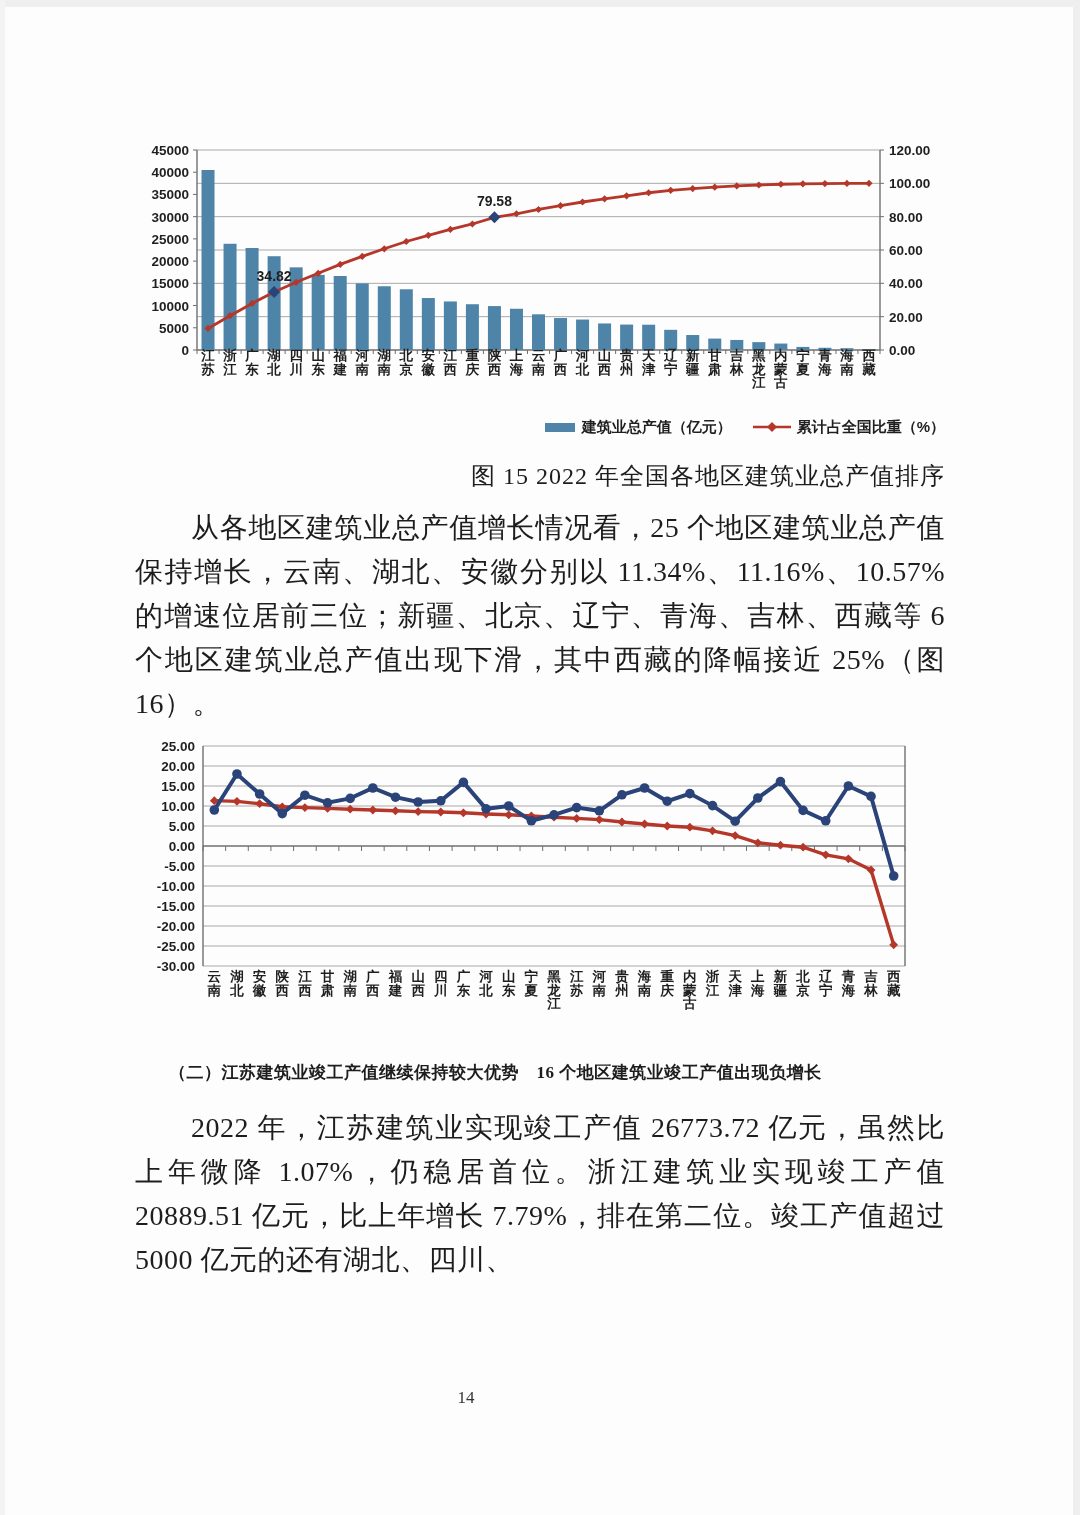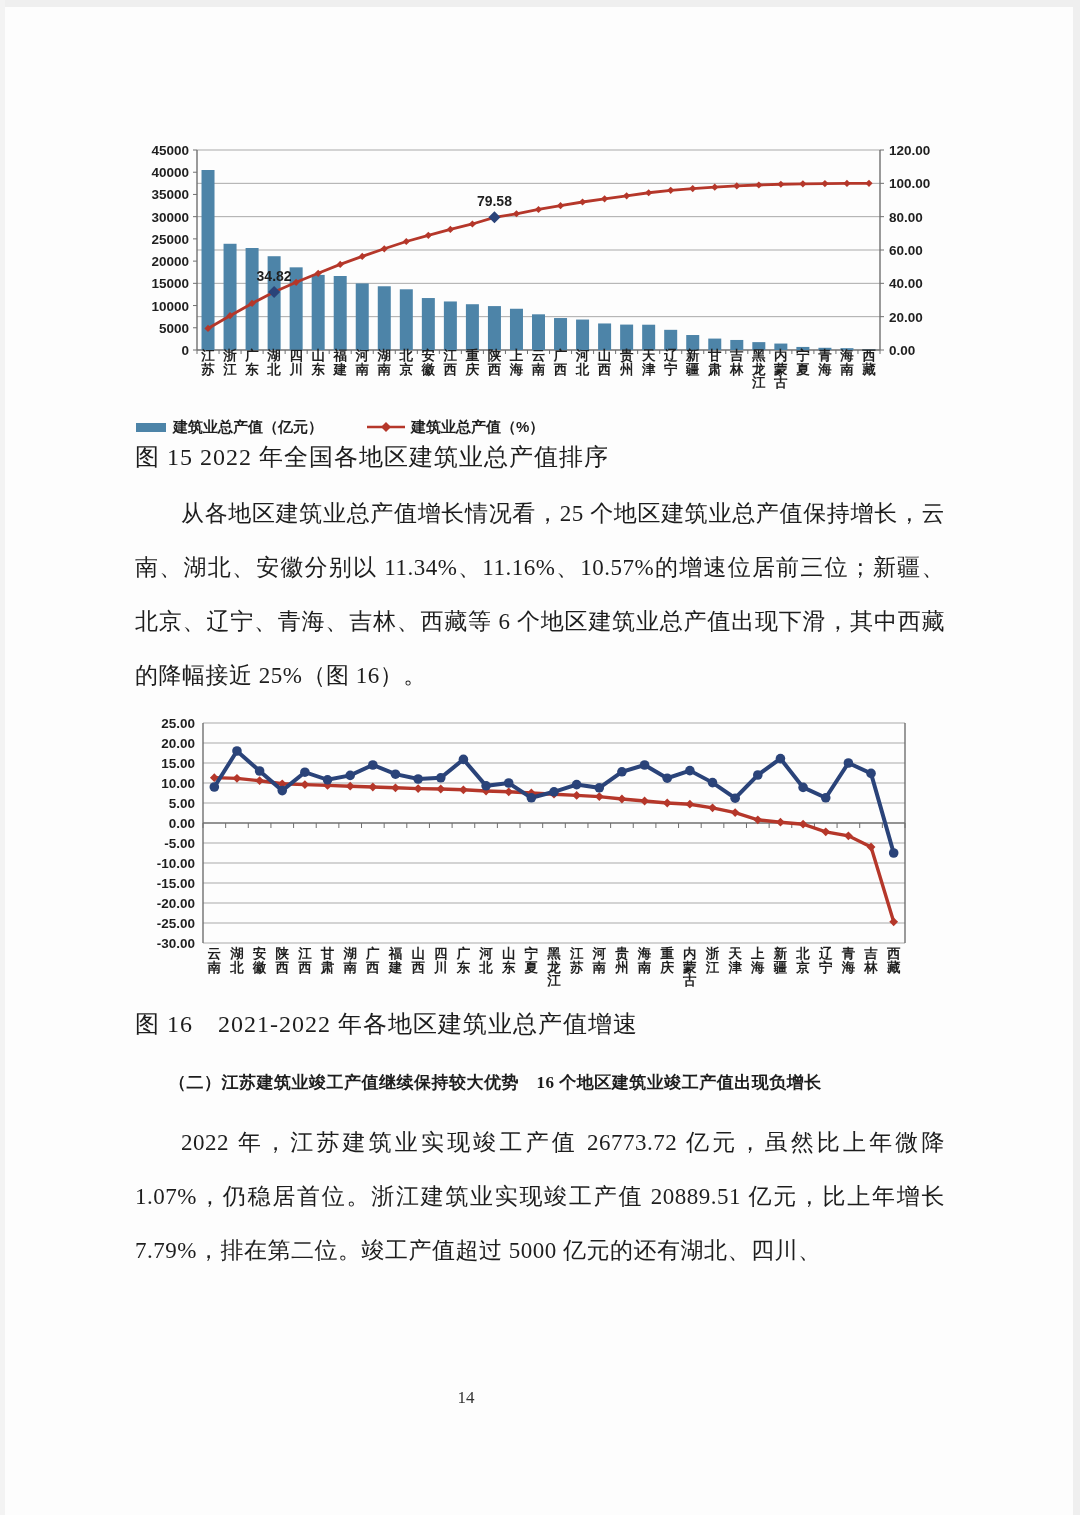--- a/index.html
+++ b/index.html
@@ -15,32 +15,32 @@
   .edge-left  { position:absolute; left:0; top:0; width:5px;  height:1515px; background:#f3f3f3; }
   .content { position:absolute; left:135px; top:138px; width:810px; }
 
   svg.chart { display:block; overflow:visible; }
   svg.chart text, svg.sw text {
     font-family:"Liberation Sans","DejaVu Sans",sans-serif;
     font-weight:700; fill:#1f1f1f;
   }
 
   .legend {
-    display:flex; justify-content:flex-start; align-items:center;
-    gap:44px; margin-top:4px; height:26px;
+    display:flex; justify-content:flex-end; align-items:center;
+    gap:21px; margin-top:4px; height:26px;
     font-family:"Liberation Sans","DejaVu Sans",sans-serif;
     font-weight:700; font-size:15px; color:#1f1f1f;
   }
   .legend-item { display:flex; align-items:center; gap:6px; }
   .fig-title {
-    text-align:left; font-size:24px; margin-top:1px; line-height:32px;
+    text-align:right; font-size:24px; margin-top:20px; line-height:32px;
     letter-spacing:1px;
   }
   .para {
-    font-size:23px; line-height:54px; text-align:justify;
+    font-size:28px; line-height:44px; text-align:justify;
     text-indent:2em; margin-top:14px; letter-spacing:0.5px;
   }
   .heading {
     font-size:17px; line-height:54px; font-weight:700;
     text-align:justify; text-indent:2em; margin-top:16px; letter-spacing:0.5px;
   }
   #para2 { margin-top:6px; }
   .page-num {
     position:absolute; left:0; top:1388px; width:932px;
     text-align:center; font-size:17px; color:#333;
@@ -236,21 +236,21 @@
           <svg class="sw" width="32" height="12">
             <rect x="1" y="2" width="30" height="9" fill="#4d84a8"></rect>
           </svg>
           <span>建筑业总产值（亿元）</span>
         </span>
         <span class="legend-item">
           <svg class="sw" width="38" height="12">
             <line x1="0" y1="6" x2="38" y2="6" stroke-width="2.6" stroke="#b5372a"></line>
             <path d="M19 1 L24 6 L19 11 L14 6 Z" fill="#b5372a"></path>
           </svg>
-          <span>建筑业总产值（%）</span>
+          <span>累计占全国比重（%）</span>
         </span>
       </div>
       <div class="fig-title">图 15 2022 年全国各地区建筑业总产值排序</div>
     </div>
 
     <p class="para" id="para1">从各地区建筑业总产值增长情况看，25 个地区建筑业总产值保持增长，云南、湖北、安徽分别以 11.34%、11.16%、10.57%的增速位居前三位；新疆、北京、辽宁、青海、吉林、西藏等 6 个地区建筑业总产值出现下滑，其中西藏的降幅接近 25%（图 16）。</p>
 
     <div id="fig16-wrap">
       <svg id="fig16-svg" class="chart" width="810" height="294" viewBox="0 0 810 294">
           <line x1="68" x2="770" y1="10" y2="10" stroke="#a9a9a9" stroke-width="1"></line>
@@ -400,21 +400,20 @@
           <text text-anchor="middle" font-size="13.5"><tspan x="577.516129032258" dy="245">浙</tspan><tspan x="577.516129032258" dy="13.5">江</tspan></text>
           <text text-anchor="middle" font-size="13.5"><tspan x="600.1612903225806" dy="245">天</tspan><tspan x="600.1612903225806" dy="13.5">津</tspan></text>
           <text text-anchor="middle" font-size="13.5"><tspan x="622.8064516129032" dy="245">上</tspan><tspan x="622.8064516129032" dy="13.5">海</tspan></text>
           <text text-anchor="middle" font-size="13.5"><tspan x="645.4516129032257" dy="245">新</tspan><tspan x="645.4516129032257" dy="13.5">疆</tspan></text>
           <text text-anchor="middle" font-size="13.5"><tspan x="668.0967741935484" dy="245">北</tspan><tspan x="668.0967741935484" dy="13.5">京</tspan></text>
           <text text-anchor="middle" font-size="13.5"><tspan x="690.741935483871" dy="245">辽</tspan><tspan x="690.741935483871" dy="13.5">宁</tspan></text>
           <text text-anchor="middle" font-size="13.5"><tspan x="713.3870967741935" dy="245">青</tspan><tspan x="713.3870967741935" dy="13.5">海</tspan></text>
           <text text-anchor="middle" font-size="13.5"><tspan x="736.0322580645161" dy="245">吉</tspan><tspan x="736.0322580645161" dy="13.5">林</tspan></text>
           <text text-anchor="middle" font-size="13.5"><tspan x="758.6774193548387" dy="245">西</tspan><tspan x="758.6774193548387" dy="13.5">藏</tspan></text>
         </svg>
-      <div class="fig-title">图 16　2021-2022 年各地区建筑业总产值增速</div>
     </div>
 
     <p class="heading">（二）江苏建筑业竣工产值继续保持较大优势　16 个地区建筑业竣工产值出现负增长</p>
     <p class="para" id="para2">2022 年，江苏建筑业实现竣工产值 26773.72 亿元，虽然比上年微降 1.07%，仍稳居首位。浙江建筑业实现竣工产值 20889.51 亿元，比上年增长 7.79%，排在第二位。竣工产值超过 5000 亿元的还有湖北、四川、</p>
   </div>
 
   <div class="page-num">14</div>
 </div>
 
 </body></html>

